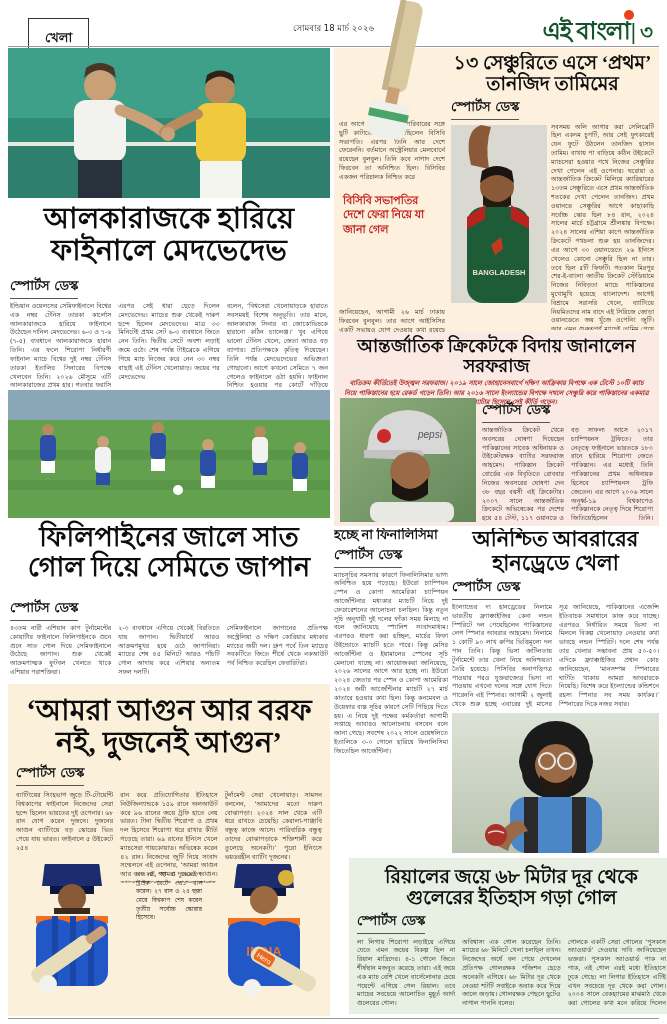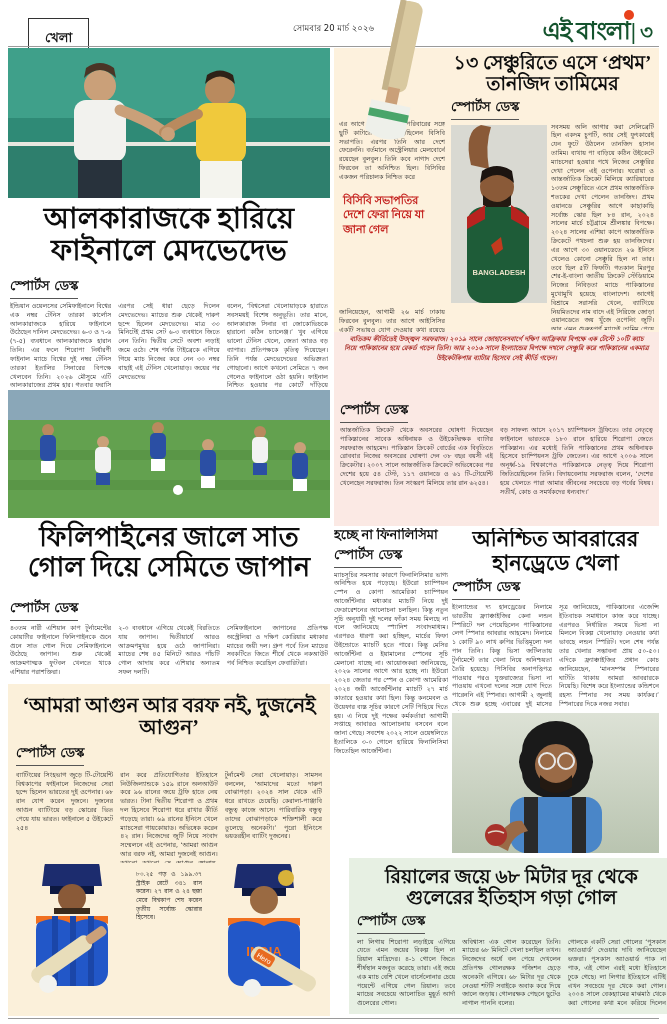--- a/index.html
+++ b/index.html
@@ -28,21 +28,21 @@
   .photo{position:relative;overflow:hidden;}
   .photo svg{display:block;}
   
   .tennis-photo{position:absolute;left:8px;top:48px;width:322px;height:150px;}
   .med-headline{position:absolute;left:8px;top:202px;width:322px;font-size:29px;}
   .med-body{position:absolute;left:10px;top:274px;width:318px;height:114px;}
   .football-photo{position:absolute;left:8px;top:390px;width:322px;height:128px;}
   .japan-headline{position:absolute;left:8px;top:522px;width:322px;font-size:27px;}
   .japan-body{position:absolute;left:10px;top:596px;width:318px;height:86px;}
   .fire-box{position:absolute;left:8px;top:684px;width:322px;height:332px;background:#fbf0da;}
-  .fire-headline{margin:10px 8px 2px;font-size:20px;}
+  .fire-headline{margin:10px 8px 2px;font-size:29px;}
   .fire-body{margin:2px 8px 0;height:92px;}
   .fire-photos{position:absolute;left:6px;right:6px;bottom:4px;top:180px;display:flex;gap:4px;}
   .fire-photos .batter{flex:0 0 118px;}
   .fire-stats{flex:1;font-size:6px;line-height:1.45;text-align:justify;padding-top:6px;overflow:hidden;}
   
   .tanzid-block{position:absolute;left:334px;top:48px;width:325px;height:284px;background:#fdf1dd;}
   .tanzid-left{position:absolute;left:5px;top:0;width:106px;height:100%;overflow:hidden;}
   .tanzid-left .body-text{margin-top:72px;height:70px;}
   .bcb-label{color:#c4201d;font-weight:bold;font-size:11px;line-height:1.3;
              font-family:"Liberation Serif",serif;margin:3px 4px;}
@@ -65,21 +65,21 @@
   .guler-box .headline{font-size:19px;margin:8px 6px 0;}
   .guler-body{margin:1px 8px 0;height:70px;}
 </style>
 </head>
 <body>
 
 <div class="page">
 
   <div class="masthead">
     <div class="section-box">খেলা</div>
-    <div class="dateline">সোমবার 20 মার্চ ২০২৬</div>
+    <div class="dateline">সোমবার 18 মার্চ ২০২৬</div>
     <div class="brand"><span>এই বাংলা</span><span class="sun"></span>&nbsp;<span>|</span>&nbsp;<span class="pageno">৩</span></div>
   </div>
   <div class="hairline" style="top:46px"></div>
   <div class="hairline" style="top:1018px"></div>
 
   <div class="photo tennis-photo">
     <svg width="322" height="150" viewBox="0 0 322 150">
       <rect width="322" height="96" fill="#3fa08a"></rect>
       <rect y="70" width="322" height="26" fill="#2f8a76"></rect>
       <rect y="96" width="322" height="54" fill="#2e7f6d"></rect>
@@ -245,22 +245,42 @@
         <rect x="22" y="0" width="24" height="92" rx="9" fill="#d9c9a0"></rect>
         <rect x="22" y="0" width="6" height="92" fill="#c4b28a"></rect>
         <rect x="28" y="88" width="12" height="18" fill="#caa079"></rect>
         <path d="M14 104 h40 v30 q-20 12 -40 0 z" fill="#eef0ea"></path>
         <path d="M14 112 h40 v8 h-40 z" fill="#49a56a"></path>
       </g>
     </svg>
   </div>
 
   <div class="sarfaraz-block">
+    <div class="headline">আন্তর্জাতিক ক্রিকেটকে বিদায় জানালেন সরফরাজ</div>
     <div class="deck">ব্যতিক্রম কীর্তিতেই উজ্জ্বল সরফরাজ। ২০১৯ সালে জোহানেসবার্গে দক্ষিণ আফ্রিকার বিপক্ষে এক টেস্টে ১০টি ক্যাচ নিয়ে পাকিস্তানের হয়ে রেকর্ড গড়েন তিনি। আর ২০১৬ সালে ইংল্যান্ডের বিপক্ষে দখলে সেঞ্চুরি করে পাকিস্তানের একমাত্র উইকেটকিপার ব্যাটার হিসেবে সেই কীর্তি গড়েন।</div>
     <div class="sarfaraz-row">
+      <div class="photo sarfaraz-photo">
+        <svg width="136" height="124" viewBox="0 0 136 124">
+          <rect width="136" height="124" fill="#7d9f6b"></rect>
+          <rect width="136" height="124" fill="url(#g1)"></rect>
+          <defs>
+              <linearGradient id="g1" x1="0" y1="0" x2="1" y2="1">
+            <stop offset="0" stop-color="#8fae7d"></stop>
+                <stop offset="1" stop-color="#64875a"></stop>
+          </linearGradient>
+            </defs>
+          <path d="M28 46 a40 34 0 0 1 80 0 l2 10 h-84 z" fill="#d8d8d8"></path>
+          <path d="M24 52 h56 a10 6 0 0 1 -2 10 l-54 -2 z" fill="#c2c2c2"></path>
+          <circle cx="44" cy="38" r="7" fill="#cc2a2a"></circle>
+          <text x="78" y="40" font-size="10" font-style="italic" fill="#555" font-family="Liberation Sans, sans-serif">pepsi</text>
+          <circle cx="70" cy="74" r="20" fill="#9a6a46"></circle>
+          <path d="M52 80 q18 22 36 0 v16 q-18 14 -36 0 z" fill="#1c1410"></path>
+          <rect x="30" y="104" width="84" height="20" rx="8" fill="#e8e8e4"></rect>
+        </svg>
+      </div>
       <div style="flex:1;overflow:hidden">
         <span class="byline">স্পোর্টস ডেস্ক</span>
         <div class="cols" style="height:104px">
           <div class="body-text">আন্তর্জাতিক ক্রিকেট থেকে অবসরের ঘোষণা দিয়েছেন পাকিস্তানের সাবেক অধিনায়ক ও উইকেটরক্ষক ব্যাটার সরফরাজ আহমেদ। পাকিস্তান ক্রিকেট বোর্ডের এক বিবৃতিতে রোববার নিজের অবসরের ঘোষণা দেন ৩৮ বছর বয়সী এই ক্রিকেটার। ২০০৭ সালে আন্তর্জাতিক ক্রিকেটে অভিষেকের পর দেশের হয়ে ৫৪ টেস্ট, ১১৭ ওয়ানডে ও ৬১ টি-টোয়েন্টি খেলেছেন সরফরাজ। তিন সংস্করণ মিলিয়ে তার রান ৬২৫৪।</div>
           <div class="body-text">বড় সাফল্য আসে ২০১৭ চ্যাম্পিয়নস ট্রফিতে। তার নেতৃত্বে ফাইনালে ভারতকে ১৮০ রানে হারিয়ে শিরোপা জেতে পাকিস্তান। এর মধ্যেই তিনি পাকিস্তানের প্রথম অধিনায়ক হিসেবে চ্যাম্পিয়নস ট্রফি জেতেন। এর আগে ২০০৬ সালে অনূর্ধ্ব-১৯ বিশ্বকাপেও পাকিস্তানকে নেতৃত্ব দিয়ে শিরোপা জিতিয়েছিলেন তিনি। বিদায়বেলায় সরফরাজ বলেন, ‘দেশের হয়ে খেলতে পারা আমার জীবনের সবচেয়ে বড় গর্বের বিষয়। সতীর্থ, কোচ ও সমর্থকদের ধন্যবাদ।’</div>
         </div>
       </div>
     </div>
   </div>
 

